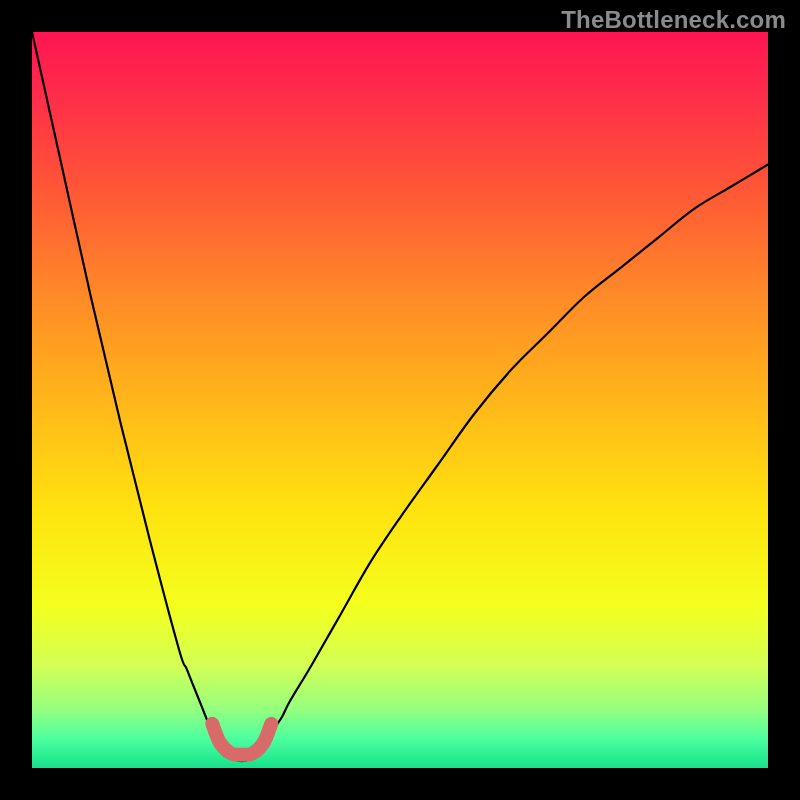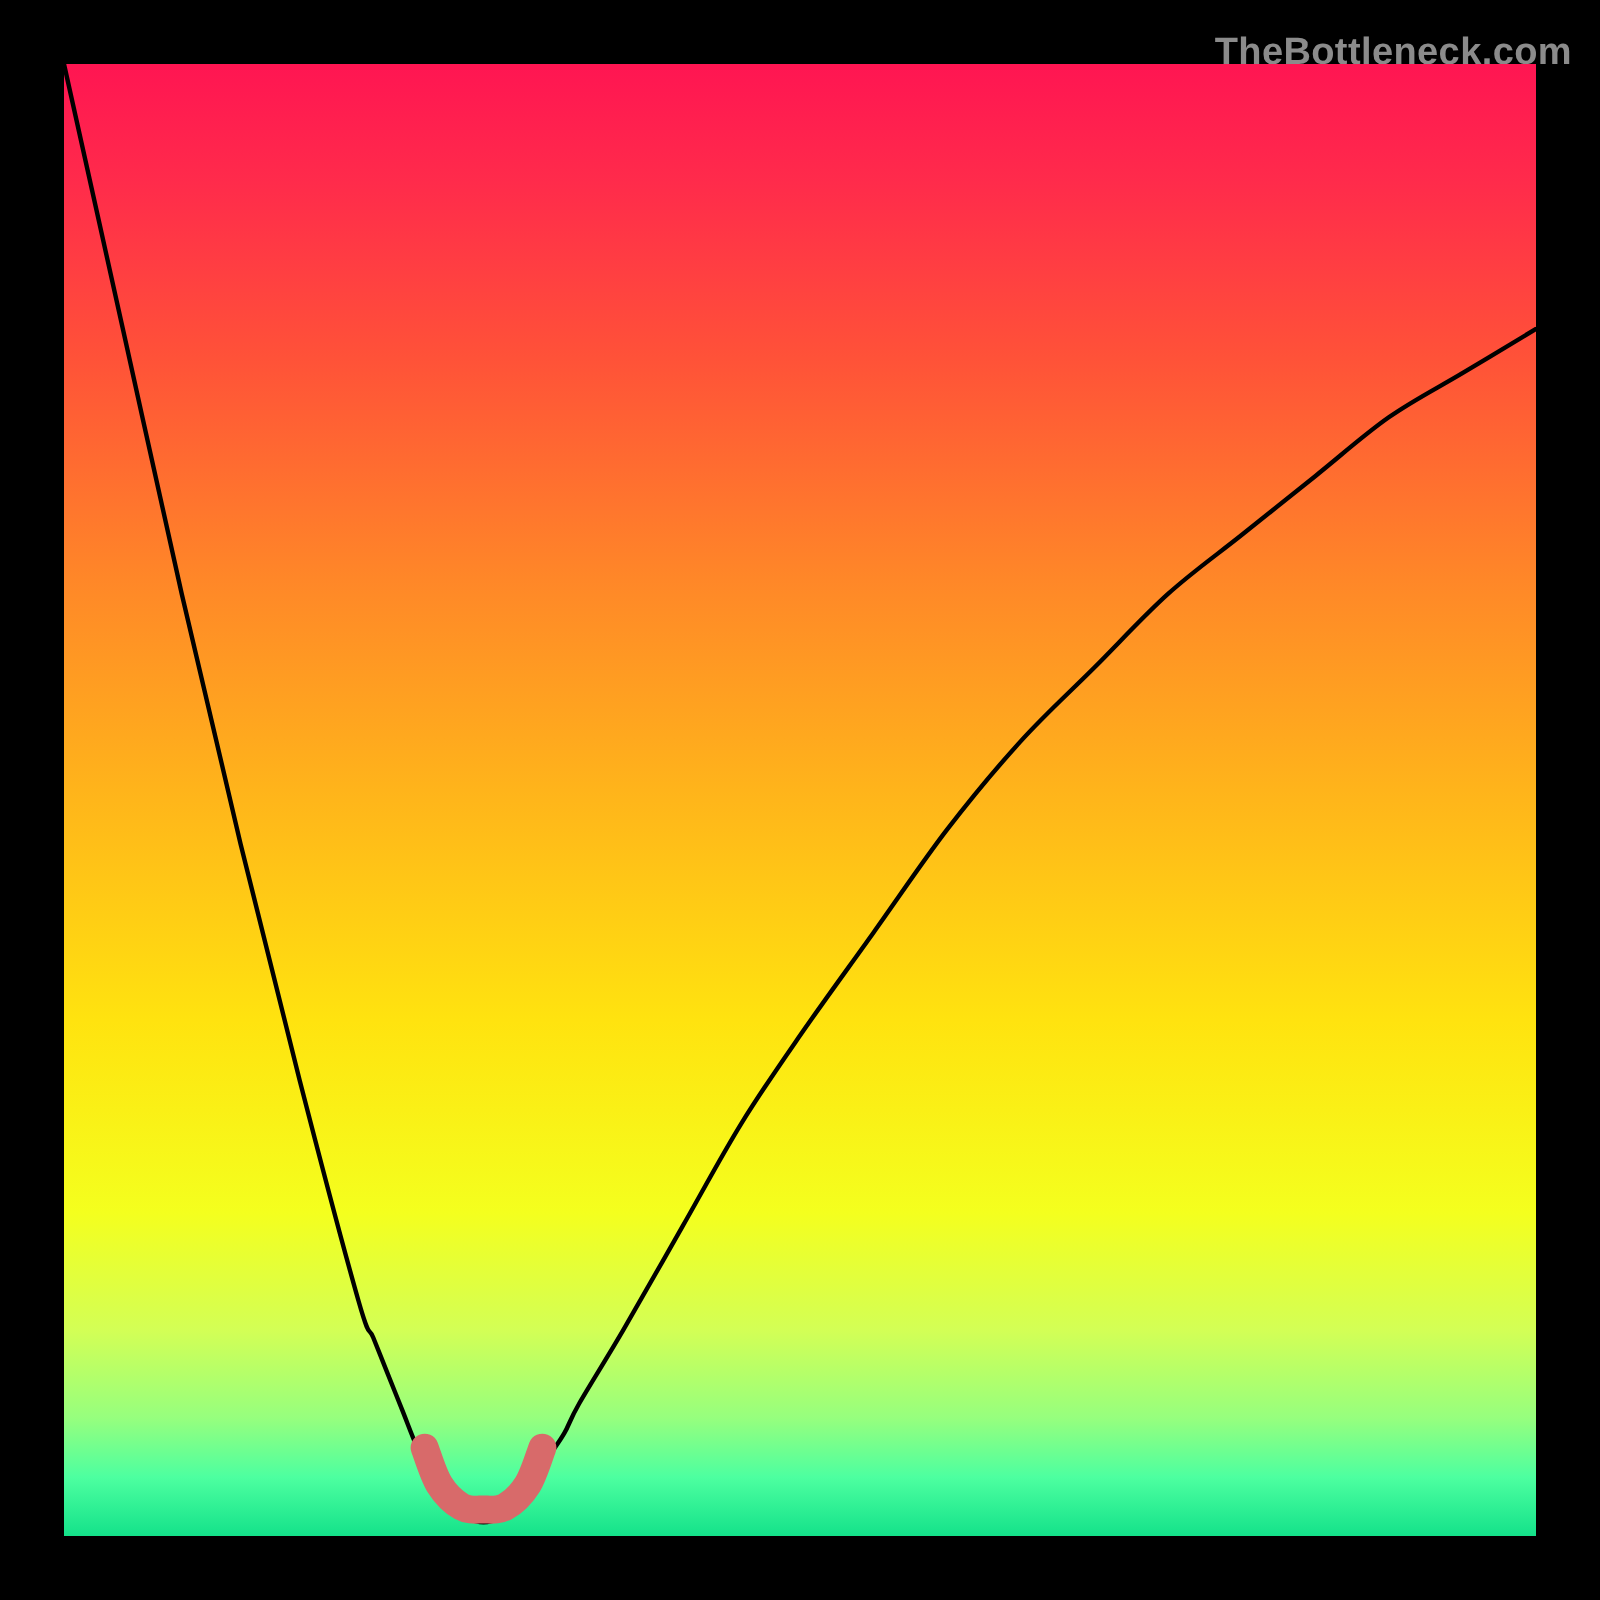--- a/index.html
+++ b/index.html
@@ -20,24 +20,24 @@
   }
   .plot {
     position: absolute;
     left: 32px;
     top: 32px;
     width: 736px;
     height: 736px;
   }
   .watermark {
     position: absolute;
-    top: 16px;
+    top: 6px;
     right: 14px;
     font-family: Arial, Helvetica, sans-serif;
-    font-size: 19px;
+    font-size: 24px;
     font-weight: 600;
     color: #8b8b8b;
     letter-spacing: 0.2px;
     user-select: none;
   }
   svg { display: block; }
 </style>
 </head>
 <body>
 

